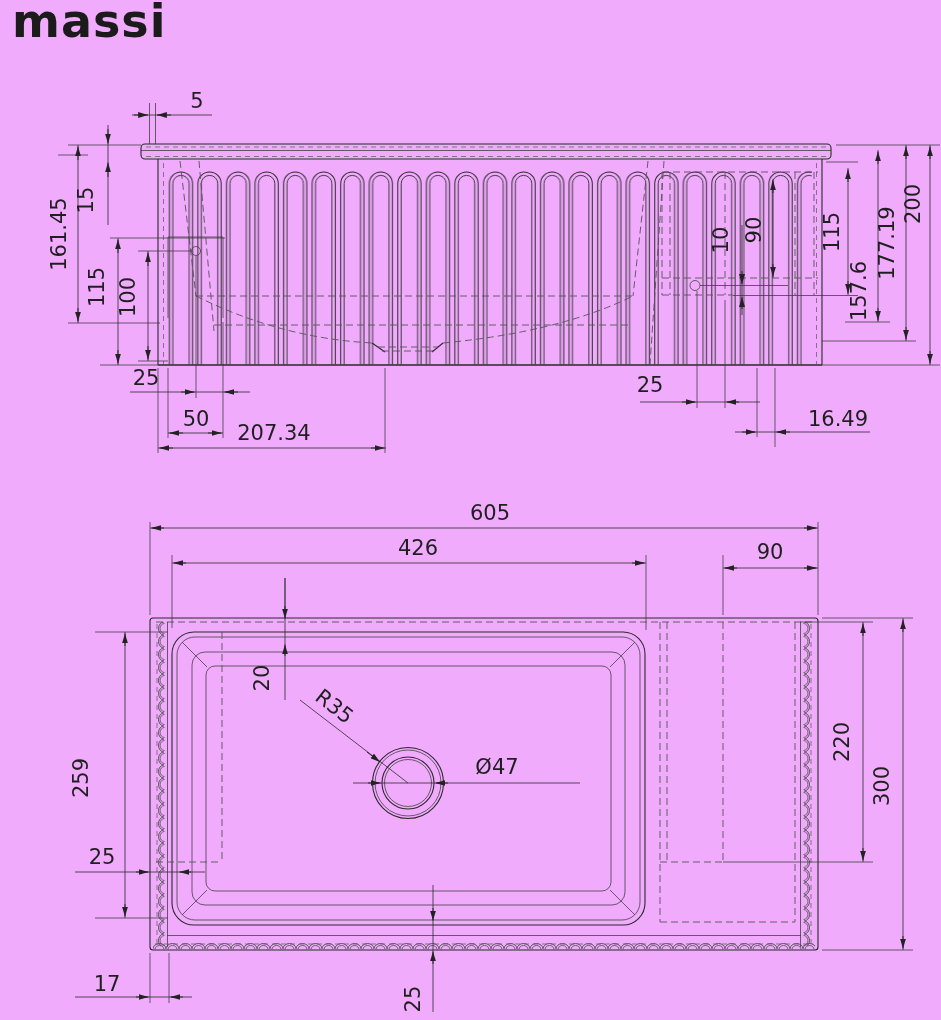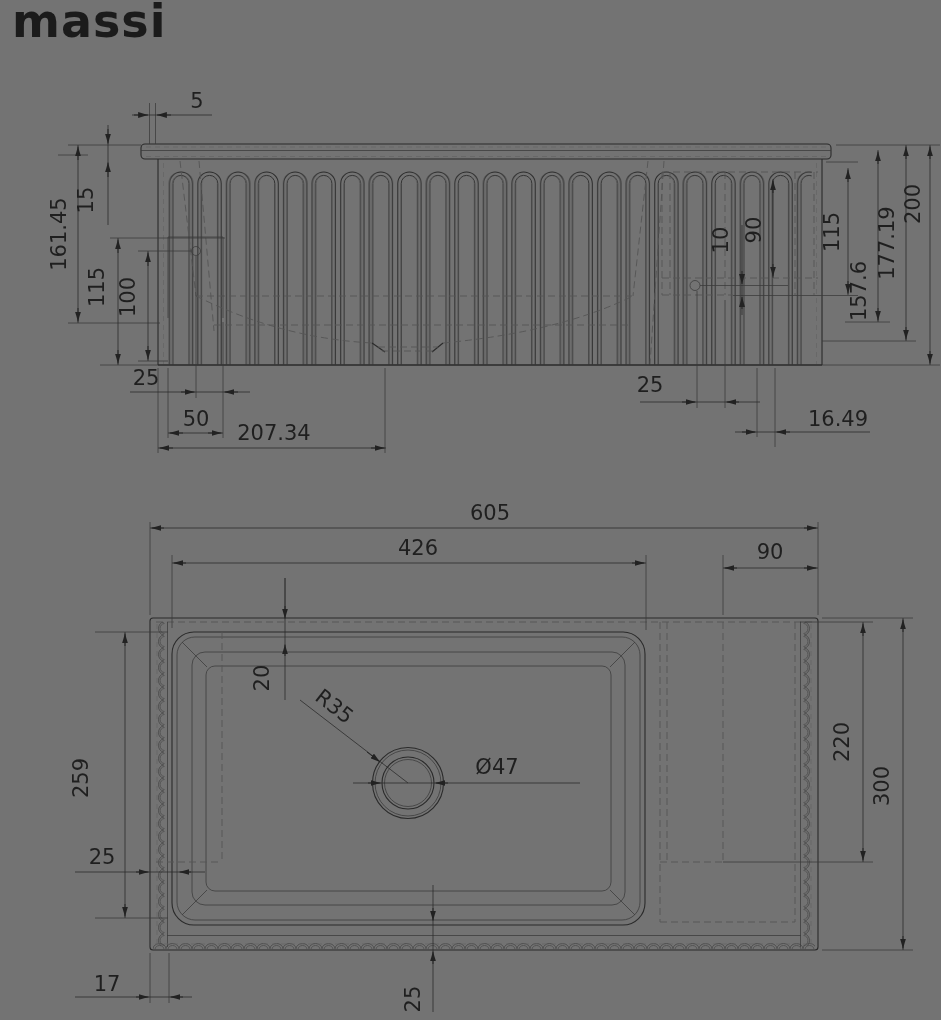--- a/index.html
+++ b/index.html
@@ -1,16 +1,16 @@
 <!DOCTYPE html>
 <html><head>
 <meta charset="utf-8">
 <style>
   html,body{margin:0;padding:0;background:#ffffff;}
-  .sheet{position:relative;width:941px;height:1020px;background:#737373;overflow:hidden;
+  .sheet{position:relative;width:941px;height:1020px;background:#f0abfc;overflow:hidden;
          font-family:"DejaVu Sans","Liberation Sans",sans-serif;}
   .logo{position:absolute;left:12px;top:-6px;font-size:46px;font-weight:700;
         letter-spacing:1px;color:#1b1b1b;font-family:"DejaVu Sans","Liberation Sans",sans-serif;}
   svg{position:absolute;left:0;top:0;}
   svg text{font-family:"DejaVu Sans","Liberation Sans",sans-serif;font-size:21px;fill:#1f1f1f;}
   .ln{stroke:#2a2a2a;stroke-width:1.1;fill:none;}
   .ln2{stroke:#2a2a2a;stroke-width:1.4;fill:none;}
   .thin{stroke:#3a3a3a;stroke-width:0.75;fill:none;}
   .dash{stroke:#555;stroke-width:0.9;fill:none;stroke-dasharray:7 4;}
   .dash2{stroke:#666;stroke-width:0.8;fill:none;stroke-dasharray:5 4;}

